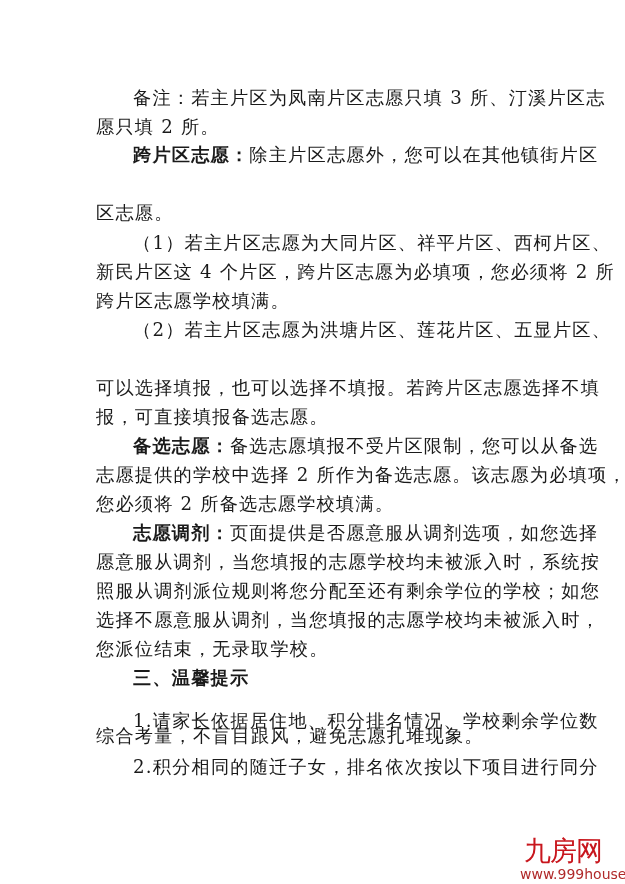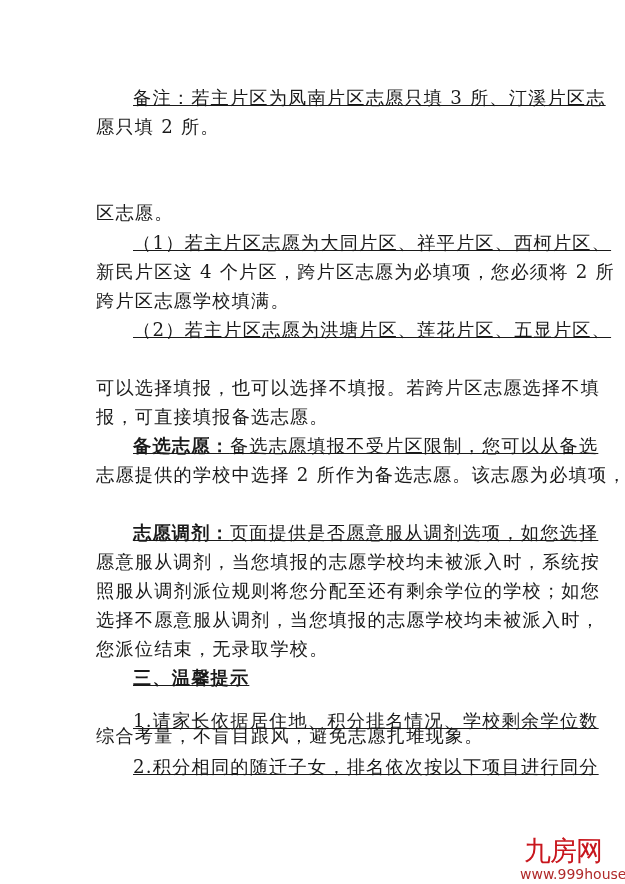--- a/index.html
+++ b/index.html
@@ -1,48 +1,50 @@
 <!DOCTYPE html>
 <html><head>
   <meta charset="utf-8">
   <style>
     html, body { margin: 0; padding: 0; background: #ffffff; }
     body { width: 625px; height: 884px; position: relative; overflow: hidden;
            font-family: "DejaVu Serif", "Liberation Serif", serif; color: #1a1a1a; }
     .page { position: absolute; left: 0; top: 0; width: 625px; height: 884px; background: #fff; }
     .line { position: absolute; left: 96px; width: 440px; height: 29px; line-height: 29px;
             font-size: 18.2px; white-space: nowrap; letter-spacing: 1.2px; }
-    .line.indent { left: 133px; width: 403px; text-decoration: underline; }
+    .line.indent { left: 133px; width: 403px; }
     .b { font-weight: bold; }
     .watermark { position: absolute; left: 520px; top: 836px; width: 102px; height: 46px; }
     .wm-logo { position: absolute; left: 4px; top: 0; font-family: "DejaVu Sans", sans-serif;
                font-size: 27px; line-height: 30px; color: #c8161d; letter-spacing: -1px; font-weight: normal; }
     .wm-url { position: absolute; left: 0; top: 32px; font-family: "DejaVu Sans", sans-serif;
               font-size: 14px; line-height: 12px; color: #b02a2a; white-space: nowrap; }
   </style>
 </head>
 <body>
 
 <div class="page">
 
   <div class="line indent" style="top:83px"><span class="b"></span><span>备注：若主片区为凤南片区志愿只填 3 所、汀溪片区志</span></div>
   <div class="line" style="top:112px"><span class="b"></span><span>愿只填 2 所。</span></div>
 
+  <div class="line indent" style="top:140px"><span class="b">跨片区志愿：</span><span>除主片区志愿外，您可以在其他镇街片区</span></div>
   <div class="line" style="top:198px"><span class="b"></span><span>区志愿。</span></div>
 
   <div class="line indent" style="top:228px"><span class="b"></span><span>（1）若主片区志愿为大同片区、祥平片区、西柯片区、</span></div>
   <div class="line" style="top:257px"><span class="b"></span><span>新民片区这 4 个片区，跨片区志愿为必填项，您必须将 2 所</span></div>
   <div class="line" style="top:286px"><span class="b"></span><span>跨片区志愿学校填满。</span></div>
 
   <div class="line indent" style="top:315px"><span class="b"></span><span>（2）若主片区志愿为洪塘片区、莲花片区、五显片区、</span></div>
   <div class="line" style="top:373px"><span class="b"></span><span>可以选择填报，也可以选择不填报。若跨片区志愿选择不填</span></div>
   <div class="line" style="top:402px"><span class="b"></span><span>报，可直接填报备选志愿。</span></div>
 
   <div class="line indent" style="top:431px"><span class="b">备选志愿：</span><span>备选志愿填报不受片区限制，您可以从备选</span></div>
   <div class="line" style="top:460px"><span class="b"></span><span>志愿提供的学校中选择 2 所作为备选志愿。该志愿为必填项，</span></div>
+  <div class="line" style="top:489px"><span class="b"></span><span>您必须将 2 所备选志愿学校填满。</span></div>
 
   <div class="line indent" style="top:518px"><span class="b">志愿调剂：</span><span>页面提供是否愿意服从调剂选项，如您选择</span></div>
   <div class="line" style="top:547px"><span class="b"></span><span>愿意服从调剂，当您填报的志愿学校均未被派入时，系统按</span></div>
   <div class="line" style="top:605px"><span class="b"></span><span>选择不愿意服从调剂，当您填报的志愿学校均未被派入时，</span></div>
   <div class="line" style="top:576px"><span class="b"></span><span>照服从调剂派位规则将您分配至还有剩余学位的学校；如您</span></div>
   <div class="line" style="top:634px"><span class="b"></span><span>您派位结束，无录取学校。</span></div>
 
   <div class="line indent" style="top:663px"><span class="b">三、温馨提示</span><span></span></div>
   <div class="line indent" style="top:706px"><span class="b"></span><span>1.请家长依据居住地、积分排名情况、学校剩余学位数</span></div>
   <div class="line" style="top:721px"><span class="b"></span><span>综合考量，不盲目跟风，避免志愿扎堆现象。</span></div>

